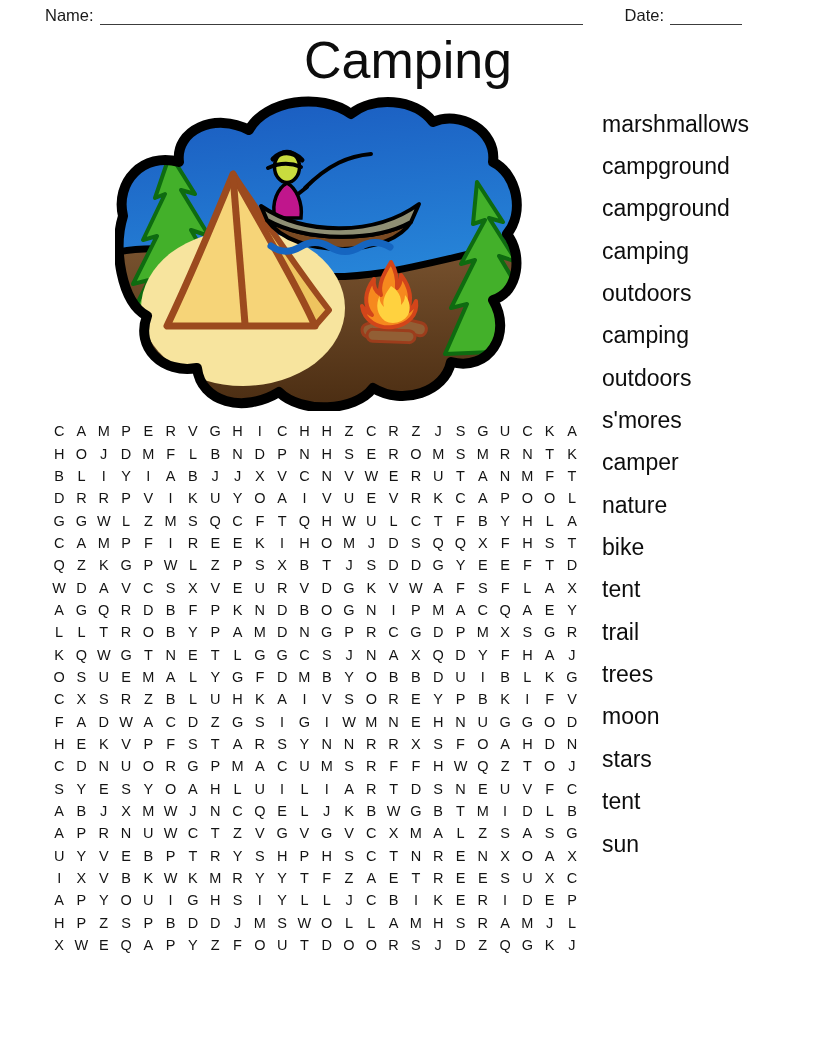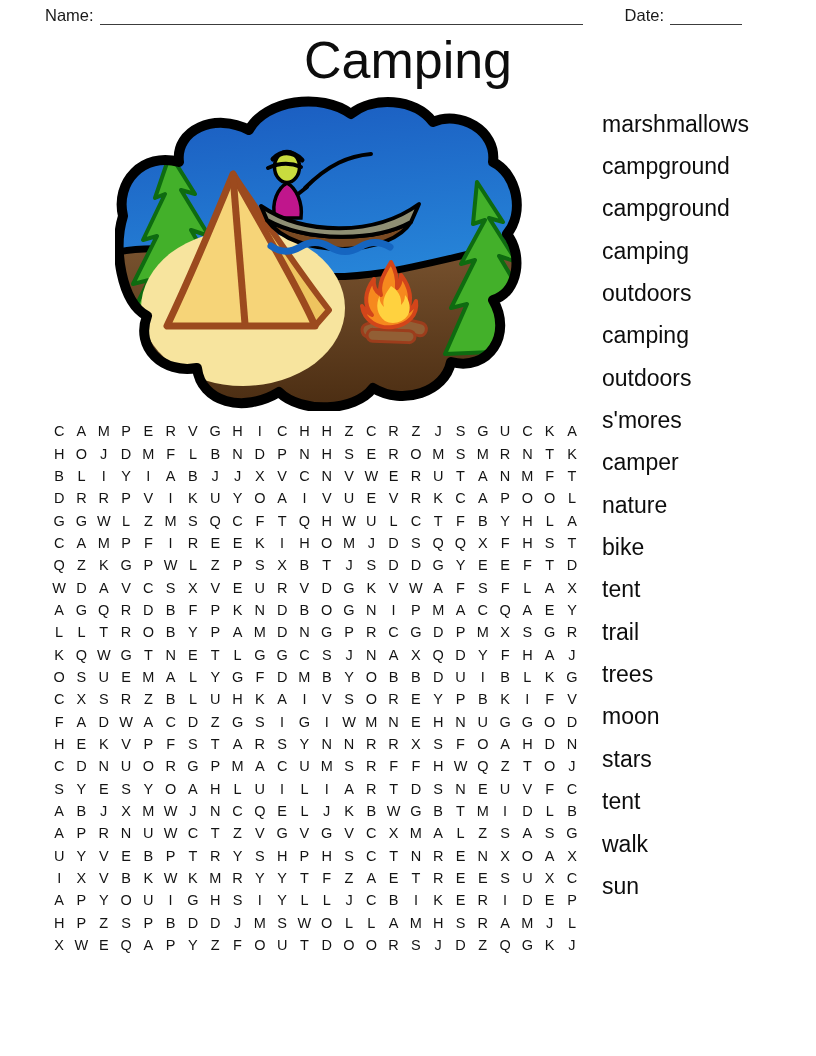--- a/index.html
+++ b/index.html
@@ -711,17 +711,16 @@
       <li class="word">s'mores</li>
       <li class="word">camper</li>
       <li class="word">nature</li>
       <li class="word">bike</li>
       <li class="word">tent</li>
       <li class="word">trail</li>
       <li class="word">trees</li>
       <li class="word">moon</li>
       <li class="word">stars</li>
       <li class="word">tent</li>
-      <li class="word">walk</li>
       <li class="word">sun</li>
     </ul>
 
 </div>
 
 </body></html>

